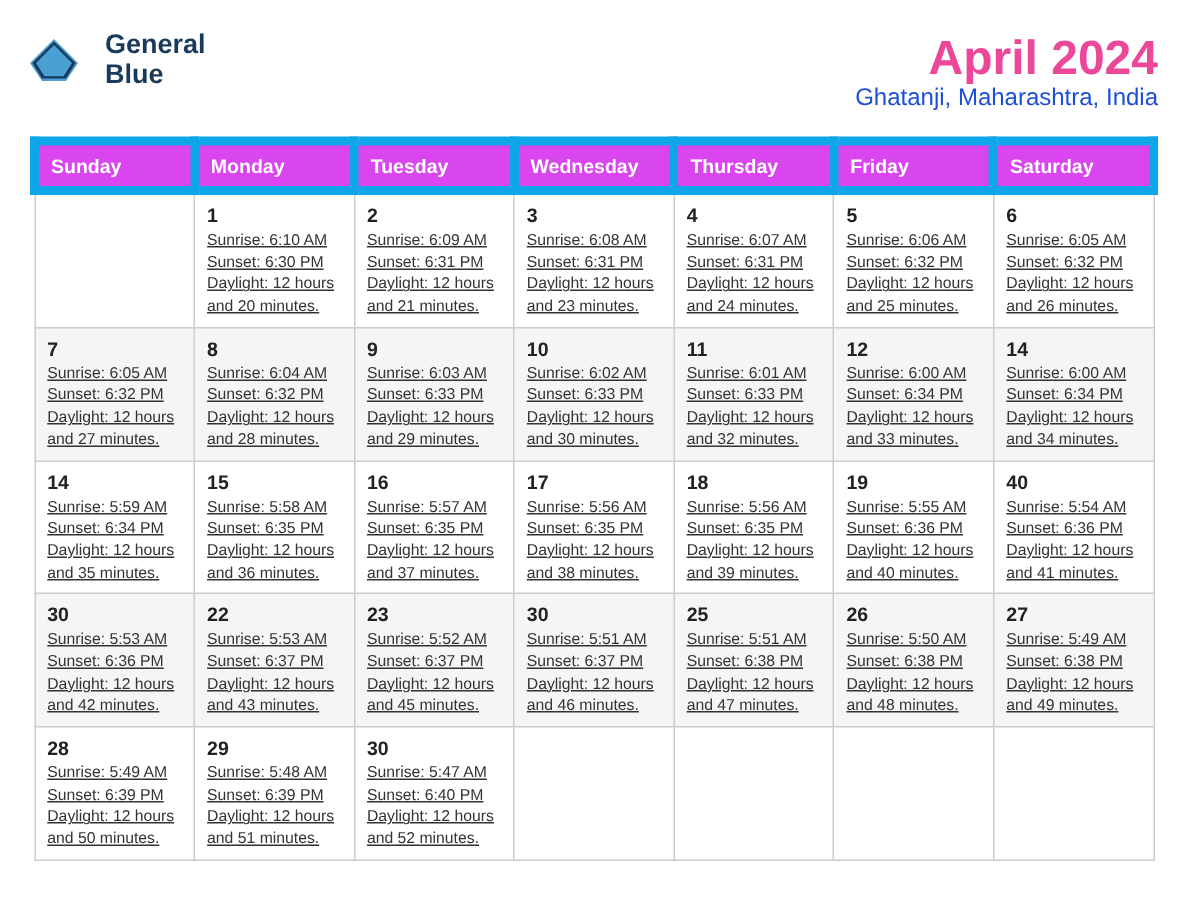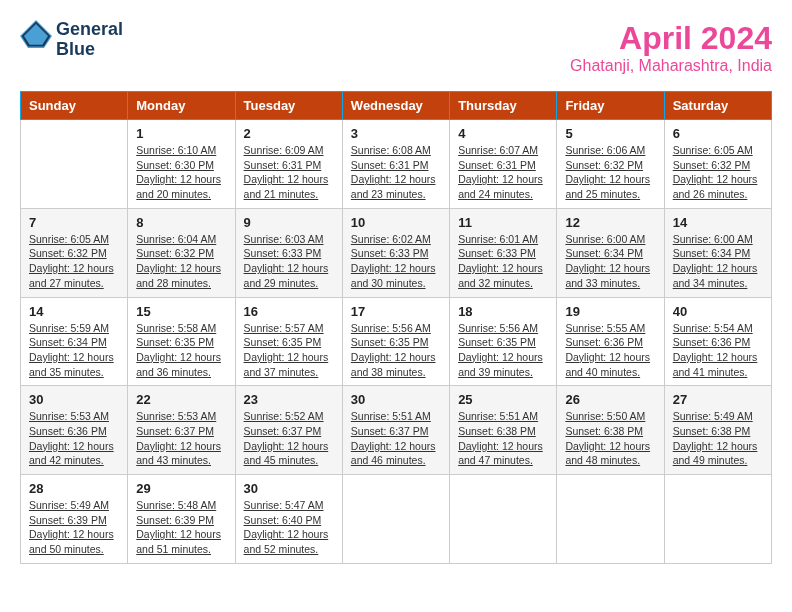--- a/index.html
+++ b/index.html
@@ -11,22 +11,22 @@
       padding: 20px;
     }
     .header {
       display: flex;
       justify-content: space-between;
       align-items: flex-start;
       margin-bottom: 16px;
     }
     .logo {
       display: flex;
-      align-items: flex-start;
-      gap: 4px;
+      align-items: center;
+      gap: 18px;
     }
     .logo-text {
       font-size: 18px;
       font-weight: bold;
       color: #1a3a5c;
       line-height: 1.1;
     }
     .logo-icon {
       width: 32px;
       height: 28px;
@@ -34,35 +34,35 @@
     .title-block {
       text-align: right;
     }
     .title-block h1 {
       font-size: 32px;
       color: #ec4899;
       font-weight: bold;
     }
     .title-block h2 {
       font-size: 16px;
-      color: #ec4899;
+      color: #1d4ed8;
       font-weight: normal;
     }
     table {
       width: 100%;
       border-collapse: collapse;
     }
     thead th {
-      background: #c2410c;
+      background: #d946ef;
       color: #fff;
       text-align: left;
       padding: 6px 8px;
       font-size: 13px;
       font-weight: bold;
-      border: 1px solid #0ea5e9;
+      border: 6px solid #0ea5e9;
     }
     tbody td {
       vertical-align: top;
       padding: 6px 8px;
       font-size: 11px;
       color: #333;
       border: 1px solid #ccc;
       width: calc(100% / 7);
     }
     .day-num {

